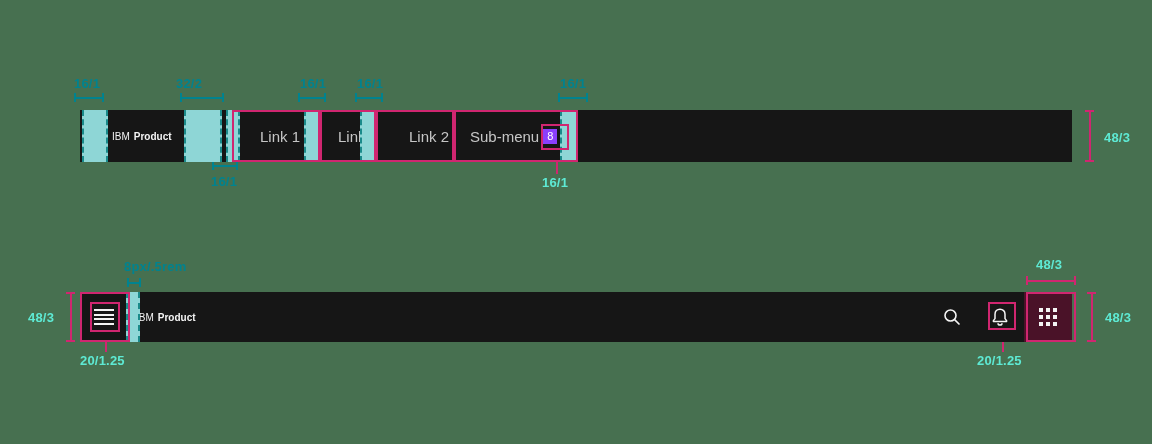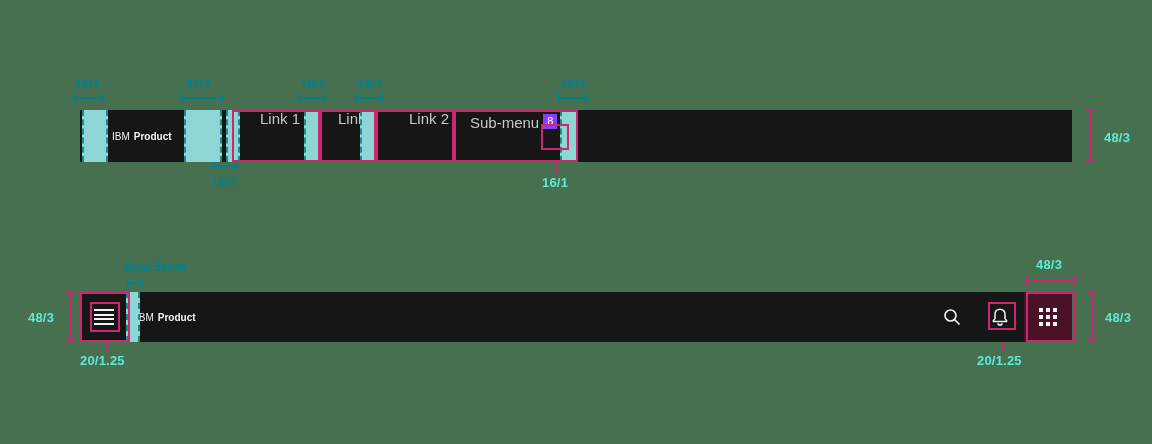--- a/index.html
+++ b/index.html
@@ -96,20 +96,21 @@
     white-space: nowrap;
     display: flex;
     gap: 4px;
     align-items: center;
   }
   .brand .light { font-weight: 400; }
   .brand .bold  { font-weight: 700; }
 
   .navlink {
     display: flex;
+    align-items: center;
     justify-content: center;
     height: 100%;
     color: #c6c6c6;
     font-size: 15px;
     white-space: nowrap;
     padding-left: 16px;
   }
   .navlink.submenu { gap: 4px; }
 
   .badge {
@@ -176,21 +177,21 @@
 </head>
 <body>
 
 <div class="canvas">
 
   <div class="ann-label teal" style="left:74px; top:77px;">16/1</div>
   <div class="meas-h teal" style="left:74px; top:93px; width:30px;">
       <i></i>
     </div>
 
-  <div class="ann-label teal" style="left:185px; top:77px;">32/2</div>
+  <div class="ann-label teal" style="left:176px; top:77px;">32/2</div>
   <div class="meas-h teal" style="left:180px; top:93px; width:44px;">
       <i></i>
     </div>
 
   <div class="ann-label teal" style="left:300px; top:77px;">16/1</div>
   <div class="meas-h teal" style="left:298px; top:93px; width:28px;">
       <i></i>
     </div>
 
   <div class="ann-label teal" style="left:357px; top:77px;">16/1</div>

